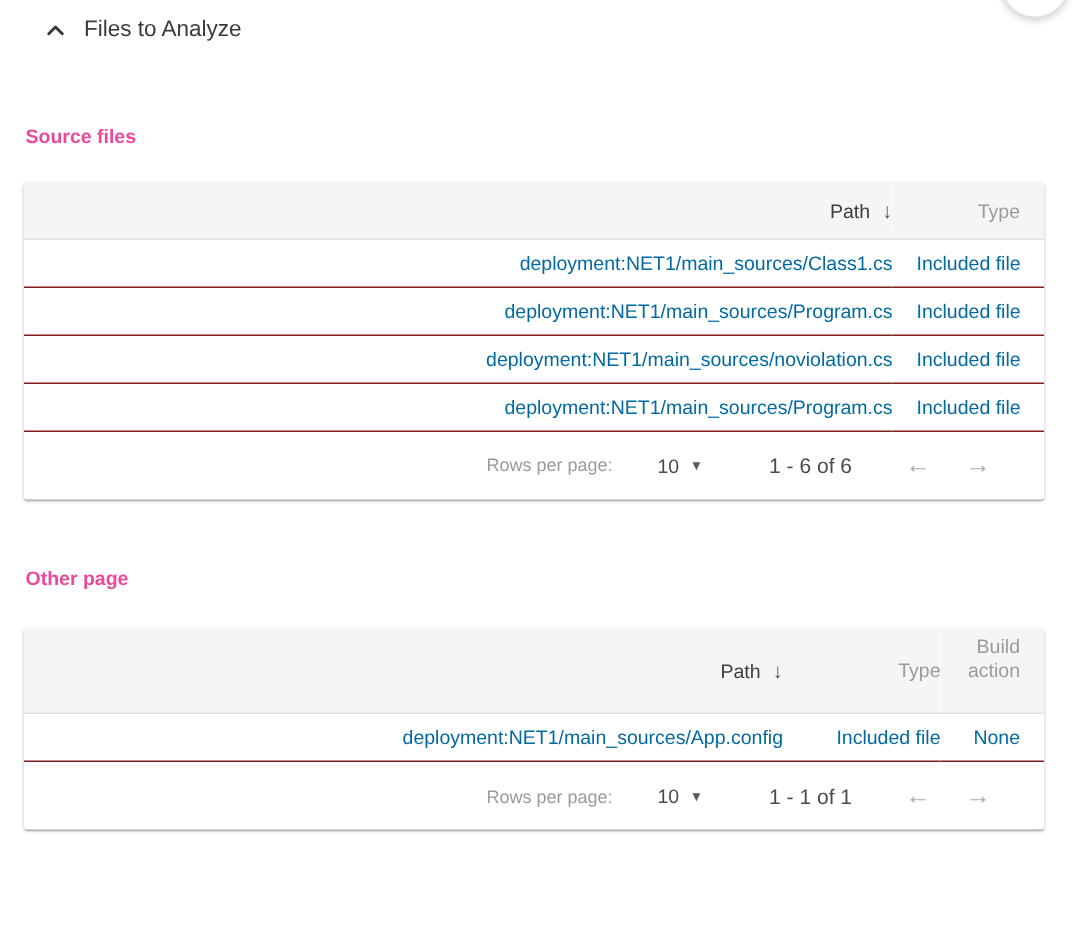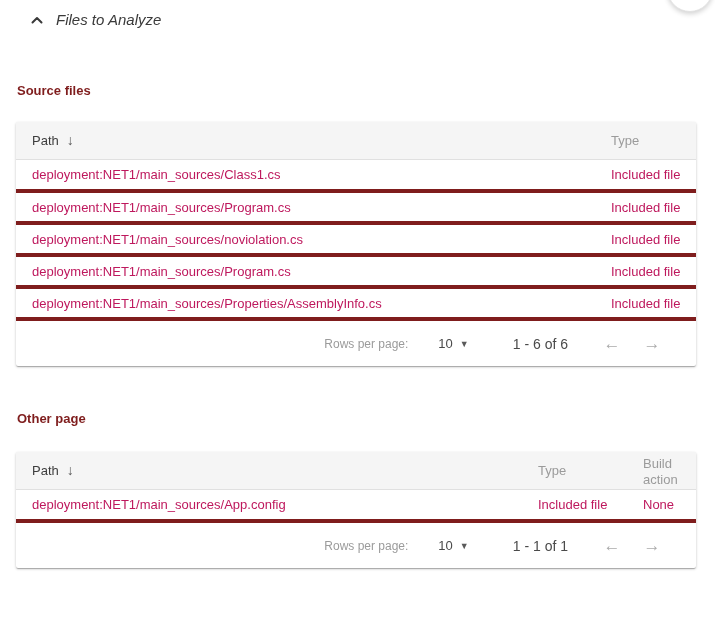--- a/index.html
+++ b/index.html
@@ -28,57 +28,57 @@
   .section-header {
     display: flex; align-items: center;
     padding: 11px 0 0 29px;
   }
   .collapse-btn {
     width: 16px; height: 16px;
     display: inline-flex; align-items: center; justify-content: center;
     cursor: pointer;
     margin-right: 11px;
   }
-  .section-title { font-size: 15px; color: #3a3a3a; font-style: italic; }
+  .section-title { font-size: 15px; color: #3a3a3a; }
 
   .group-label {
-    font-size: 13px; font-weight: 700; color: #7f1d1d;
+    font-size: 13px; font-weight: 700; color: #ec4899;
     margin: 55px 0 0 17px;
   }
   .group-label.other { margin-top: 45px; }
 
   .card {
     margin: 24px 19px 0 16px;
     background: #fff;
     box-shadow: 0 1px 3px rgba(0,0,0,0.2), 0 1px 1px rgba(0,0,0,0.14), 0 2px 1px -1px rgba(0,0,0,0.12);
     border-radius: 2px;
   }
   .card.other { margin-top: 26px; }
 
   table { width: 100%; border-collapse: collapse; table-layout: fixed; }
   th, td {
-    text-align: left;
+    text-align: right;
     font-size: 13px;
     padding: 0 0 0 16px;
     white-space: nowrap; overflow: hidden;
   }
   thead th {
     background: #f5f5f5;
     height: 37px;
     font-weight: 400;
     color: #3d3d3d;
     border-bottom: 1px solid #e0e0e0;
     vertical-align: middle;
   }
   thead th.muted { color: #9b9b9b; }
-  thead th.wrap { white-space: normal; line-height: 1.25; padding-top: 4px; padding-bottom: 0; }
+  thead th.wrap { white-space: normal; line-height: 1.25; padding-top: 4px; padding-bottom: 20px; }
   tbody td {
     height: 32px;
-    color: #be185d;
-    border-bottom: 4px solid #7f1d1d;
+    color: #0369a1;
+    border-bottom: 1px solid #7f1d1d;
     vertical-align: middle;
   }
   .col-type-1 { width: 101px; }
   .col-type-2 { width: 105px; }
   .col-build  { width: 69px; }
   .last-col { padding-right: 16px; }
 
   .sort-icon {
     display: inline-block;
     margin-left: 8px;
@@ -155,24 +155,20 @@
         <tr>
           <td>deployment:NET1/main_sources/Program.cs</td>
           <td class="last-col">Included file</td>
         </tr>
         <tr>
           <td>deployment:NET1/main_sources/noviolation.cs</td>
           <td class="last-col">Included file</td>
         </tr>
         <tr>
           <td>deployment:NET1/main_sources/Program.cs</td>
-          <td class="last-col">Included file</td>
-        </tr>
-        <tr>
-          <td>deployment:NET1/main_sources/Properties/AssemblyInfo.cs</td>
           <td class="last-col">Included file</td>
         </tr>
       </tbody>
     </table>
     <div class="pagination">
       <span class="rpp-label">Rows per page:</span>
       <span class="rpp-select">
         <span>10</span>
         <span class="rpp-caret">▼</span>
       </span>

